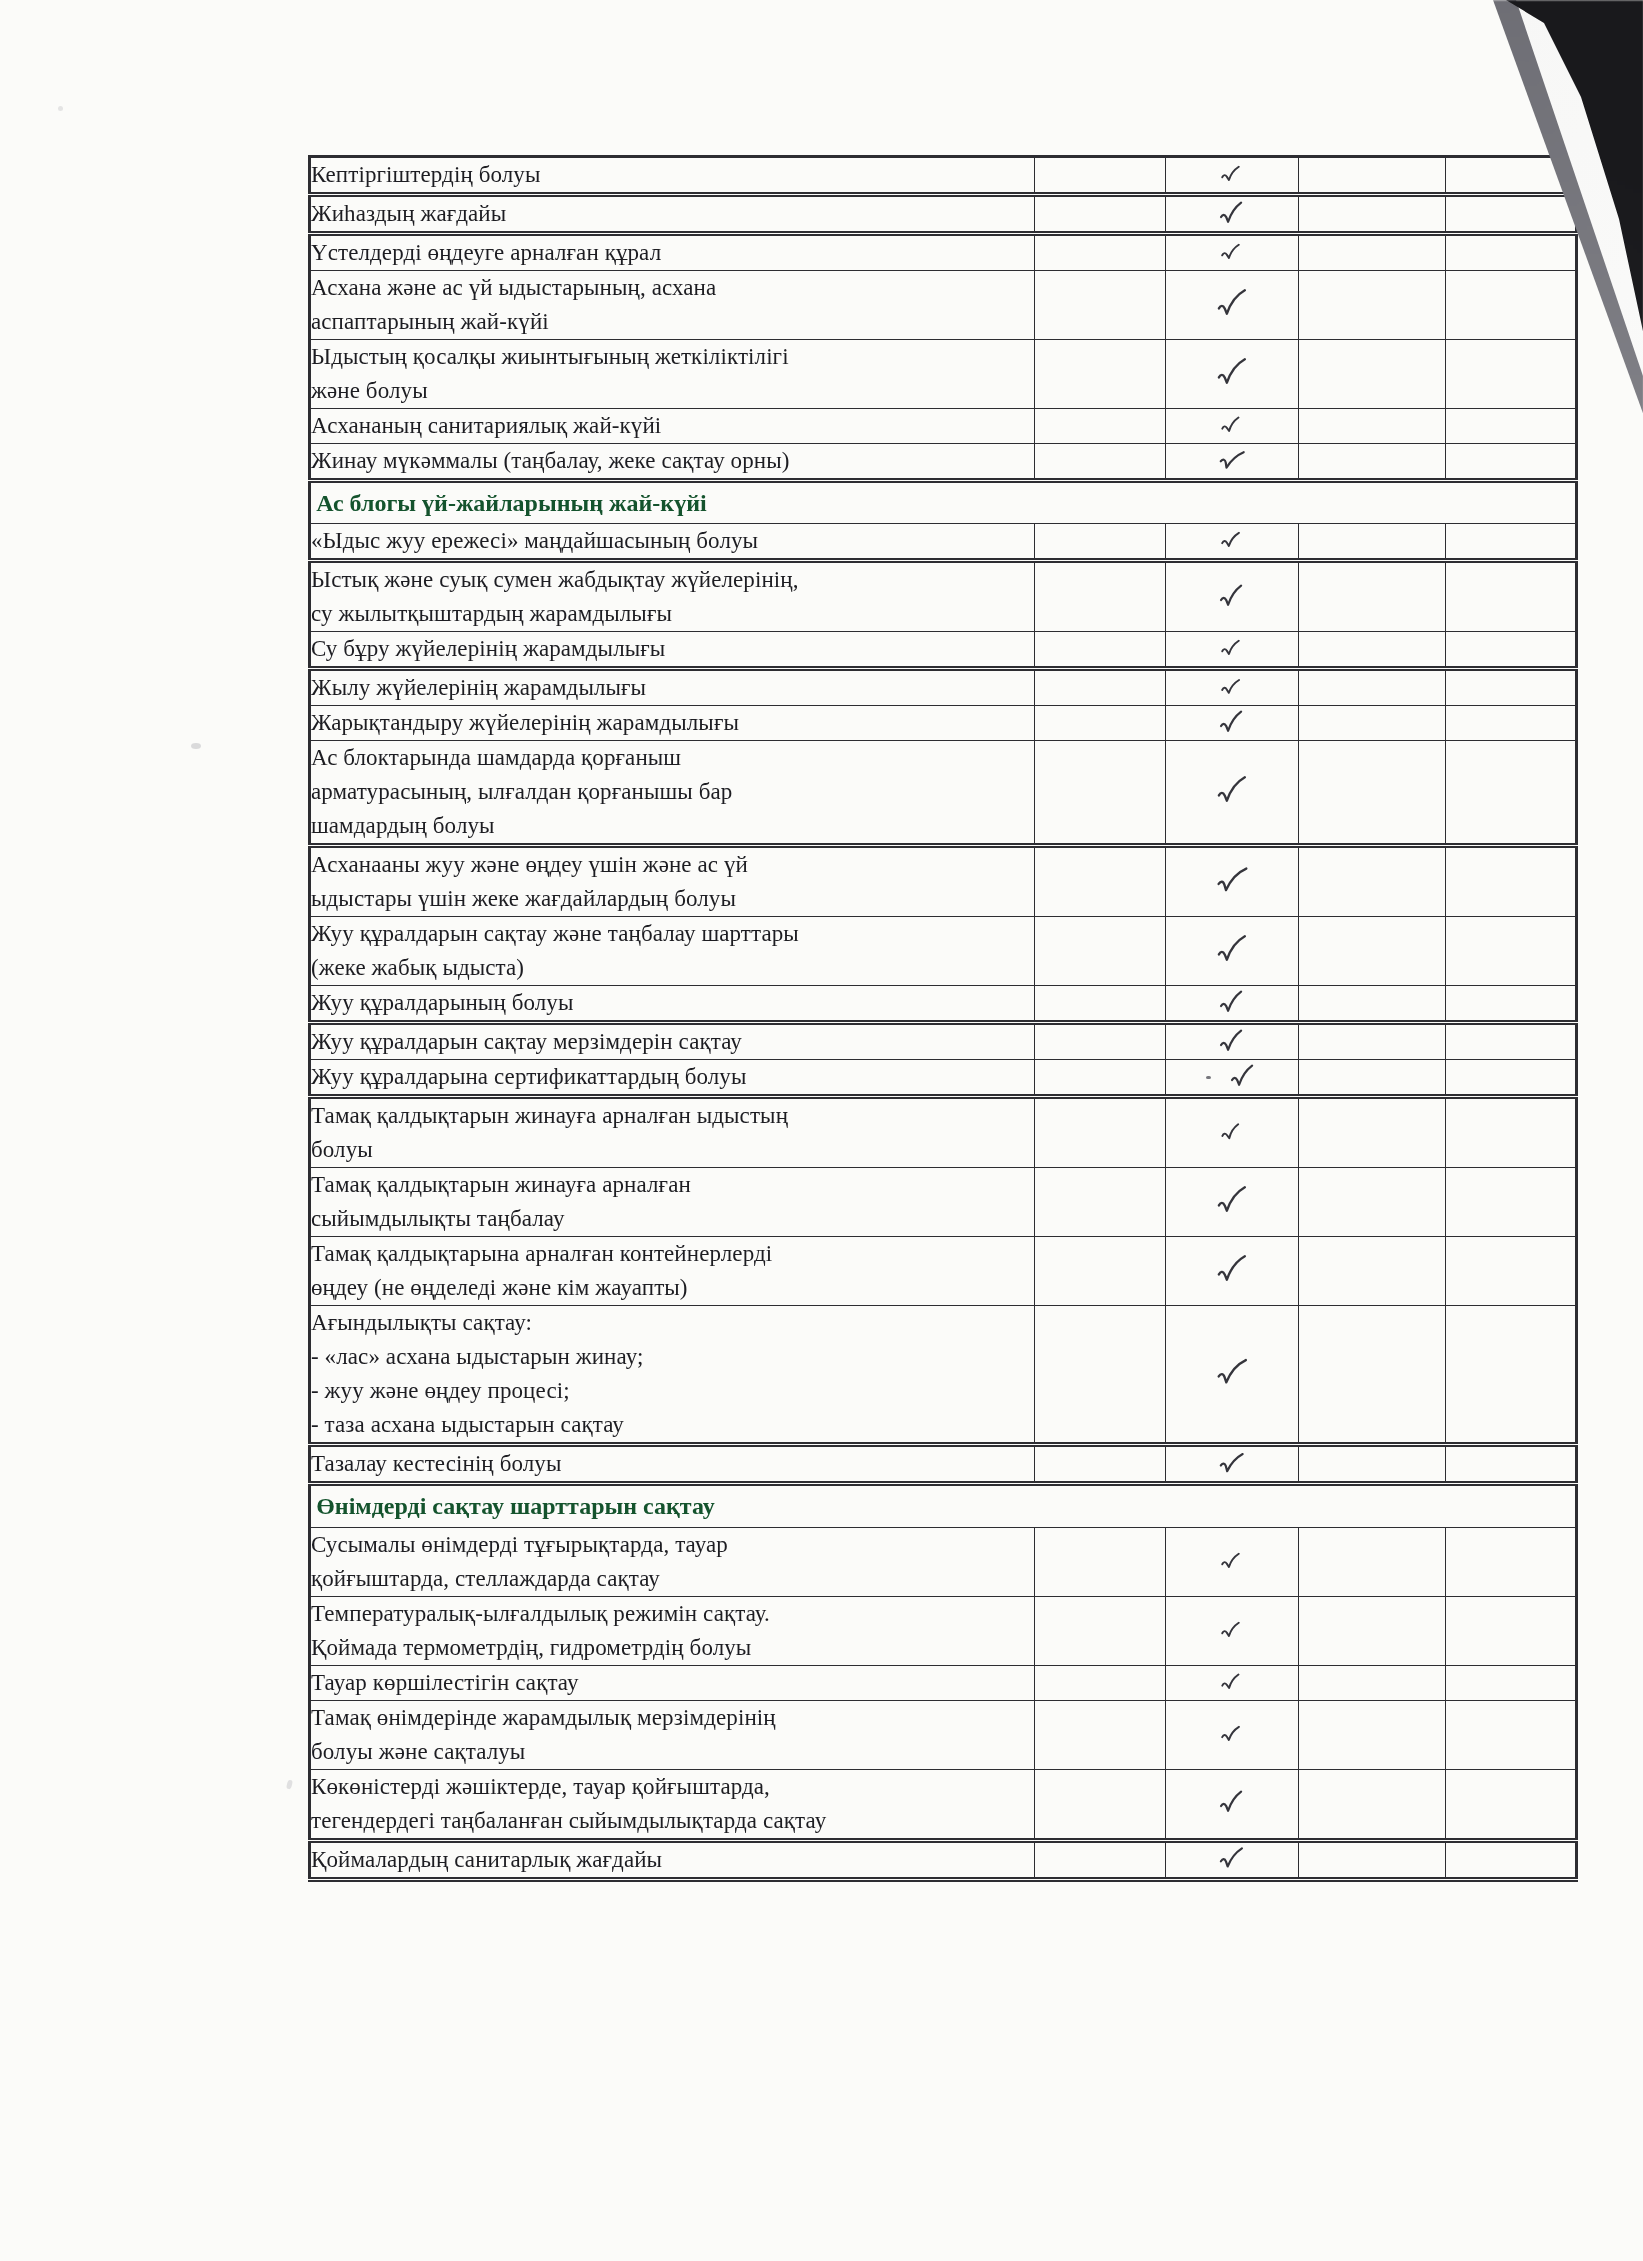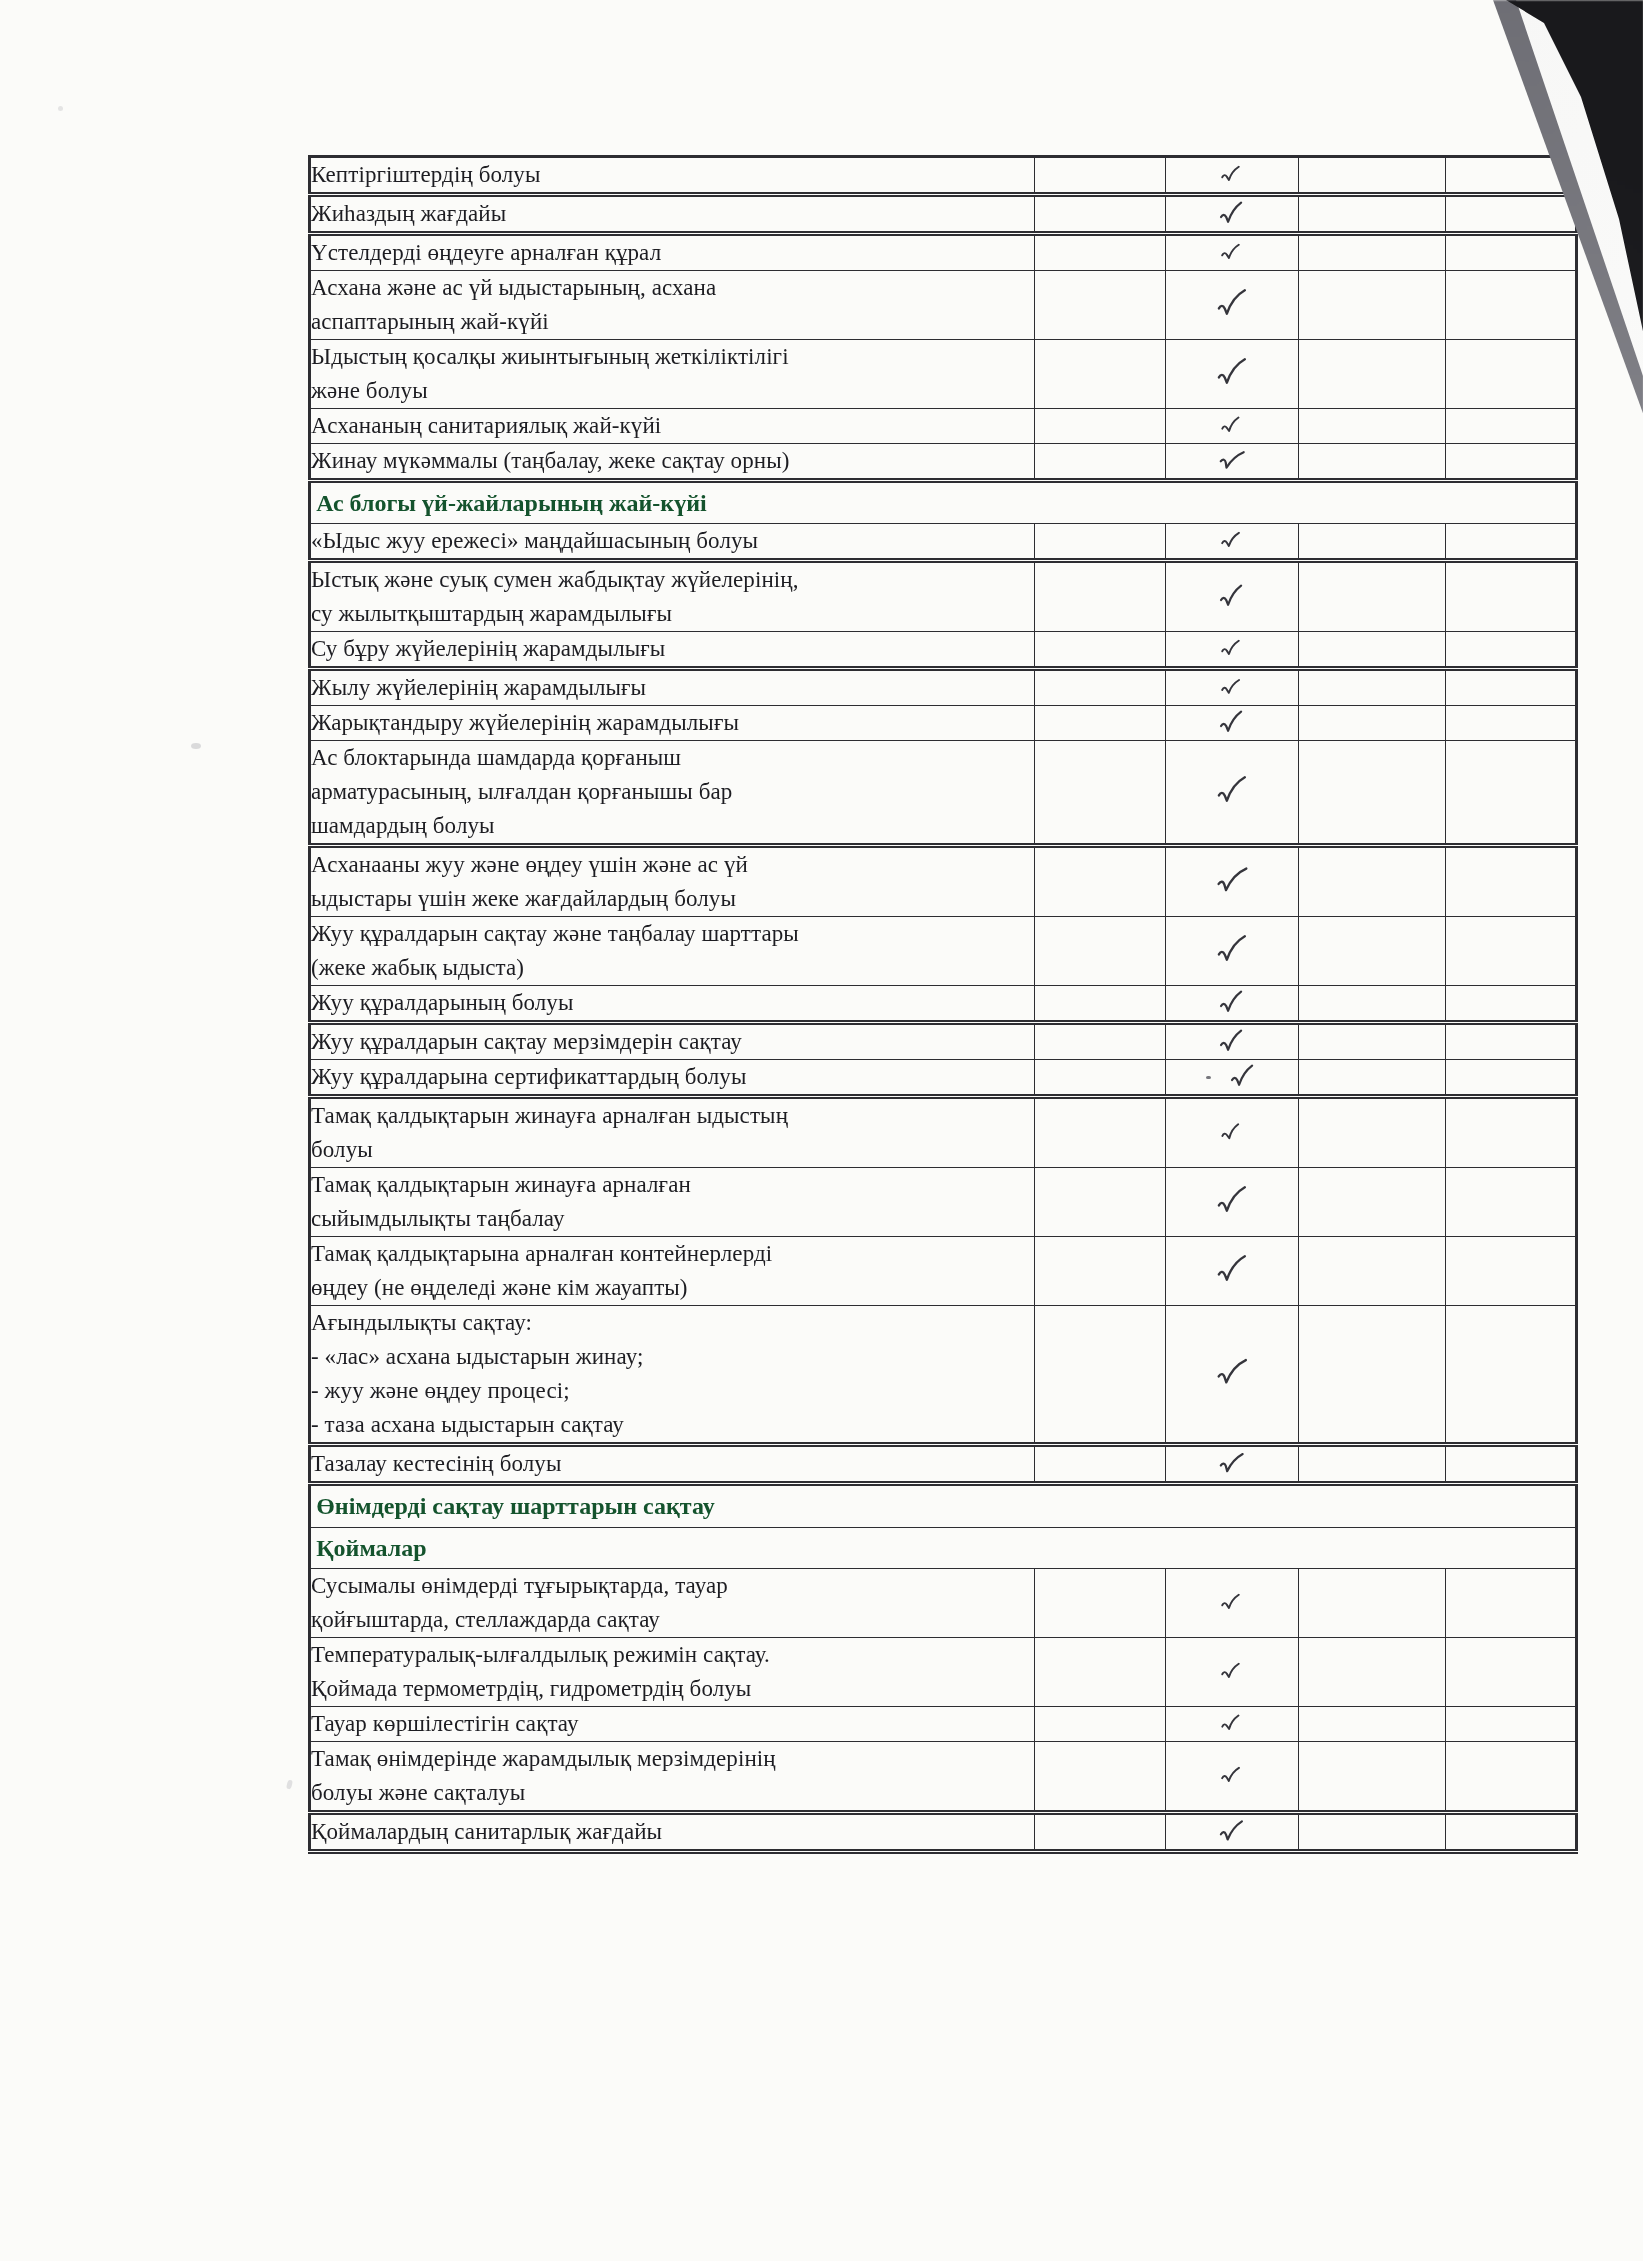--- a/index.html
+++ b/index.html
@@ -335,23 +335,20 @@
           <td style="font-size: 23px; line-height: 34px; color: transparent;">&nbsp;</td>
           <td class="check-cell"><span class="check" style="transform: rotate(8deg);"><svg width="30" height="27" viewBox="0 0 32 32">
                 <path d="M3 19 C5 15.4 7.4 15.5 9.1 19 L11.4 24.6 C14.2 16 18.8 8 26.8 2" stroke-width="2.6"></path>
               </svg></span></td>
           <td style="font-size: 23px; line-height: 34px; color: transparent;">&nbsp;</td>
           <td style="font-size: 23px; line-height: 34px; color: transparent;">&nbsp;</td>
         </tr>
         <tr class="section-row" style="border-top: 5.8px double rgb(45, 45, 50);">
           <td colspan="5">Өнімдерді сақтау шарттарын сақтау</td>
         </tr>
-        <tr class="section-row">
-          <td colspan="5">Қоймалар</td>
-        </tr>
         <tr>
           <td class="criterion">Сусымалы өнімдерді тұғырықтарда, тауар
 қойғыштарда, стеллаждарда сақтау</td>
           <td style="font-size: 23px; line-height: 34px; color: transparent;">&nbsp;</td>
           <td class="check-cell"><span class="check" style="transform: rotate(-6deg);"><svg width="24.5" height="18" viewBox="0 0 30 22">
                 <path d="M2.5 12.5 C4.5 9.3 6.6 9.4 8.3 12.6 L10.3 16.6 C13 10.4 17.6 5 24 1.8" stroke-width="2.4"></path>
               </svg></span></td>
           <td style="font-size: 23px; line-height: 34px; color: transparent;">&nbsp;</td>
           <td style="font-size: 23px; line-height: 34px; color: transparent;">&nbsp;</td>
         </tr>
@@ -373,20 +370,30 @@
               </svg></span></td>
           <td style="font-size: 23px; line-height: 34px; color: transparent;">&nbsp;</td>
           <td style="font-size: 23px; line-height: 34px; color: transparent;">&nbsp;</td>
         </tr>
         <tr>
           <td class="criterion">Тамақ өнімдерінде жарамдылық мерзімдерінің
 болуы және сақталуы</td>
           <td style="font-size: 23px; line-height: 34px; color: transparent;">&nbsp;</td>
           <td class="check-cell"><span class="check" style="transform: rotate(-5deg);"><svg width="24.5" height="18" viewBox="0 0 30 22">
                 <path d="M2.5 12.5 C4.5 9.3 6.6 9.4 8.3 12.6 L10.3 16.6 C13 10.4 17.6 5 24 1.8" stroke-width="2.4"></path>
+              </svg></span></td>
+          <td style="font-size: 23px; line-height: 34px; color: transparent;">&nbsp;</td>
+          <td style="font-size: 23px; line-height: 34px; color: transparent;">&nbsp;</td>
+        </tr>
+        <tr>
+          <td class="criterion">Көкөністерді жәшіктерде, тауар қойғыштарда,
+тегендердегі таңбаланған сыйымдылықтарда сақтау</td>
+          <td style="font-size: 23px; line-height: 34px; color: transparent;">&nbsp;</td>
+          <td class="check-cell"><span class="check" style="transform: rotate(0deg);"><svg width="30" height="27" viewBox="0 0 32 32">
+                <path d="M3 19 C5 15.4 7.4 15.5 9.1 19 L11.4 24.6 C14.2 16 18.8 8 26.8 2" stroke-width="2.6"></path>
               </svg></span></td>
           <td style="font-size: 23px; line-height: 34px; color: transparent;">&nbsp;</td>
           <td style="font-size: 23px; line-height: 34px; color: transparent;">&nbsp;</td>
         </tr>
         <tr style="border-top: 5.8px double rgb(45, 45, 50);">
           <td class="criterion">Қоймалардың санитарлық жағдайы</td>
           <td style="font-size: 23px; line-height: 34px; color: transparent;">&nbsp;</td>
           <td class="check-cell"><span class="check" style="transform: rotate(4deg);"><svg width="30" height="27" viewBox="0 0 32 32">
                 <path d="M3 19 C5 15.4 7.4 15.5 9.1 19 L11.4 24.6 C14.2 16 18.8 8 26.8 2" stroke-width="2.6"></path>
               </svg></span></td>

